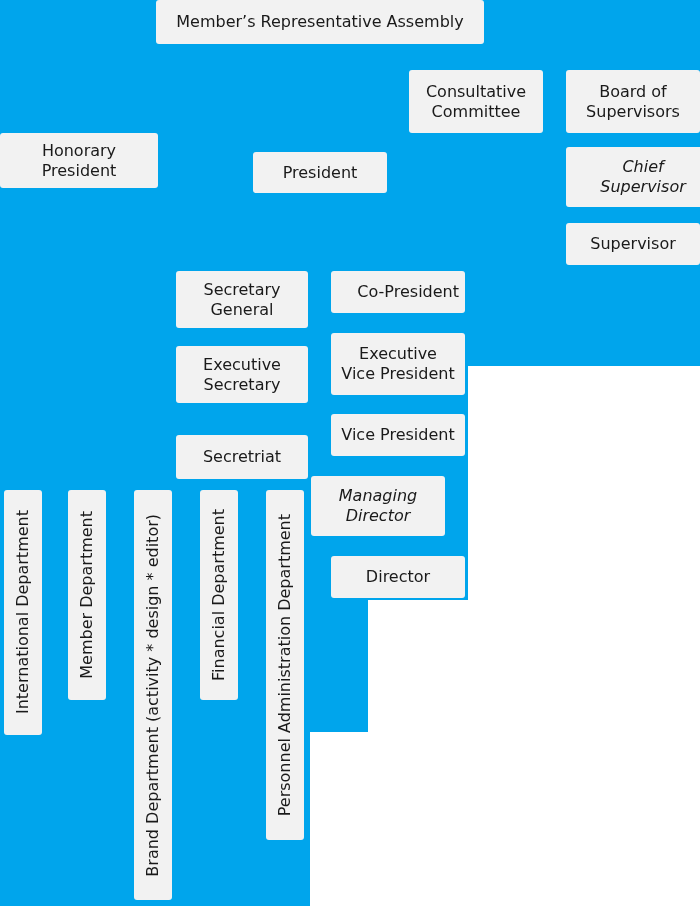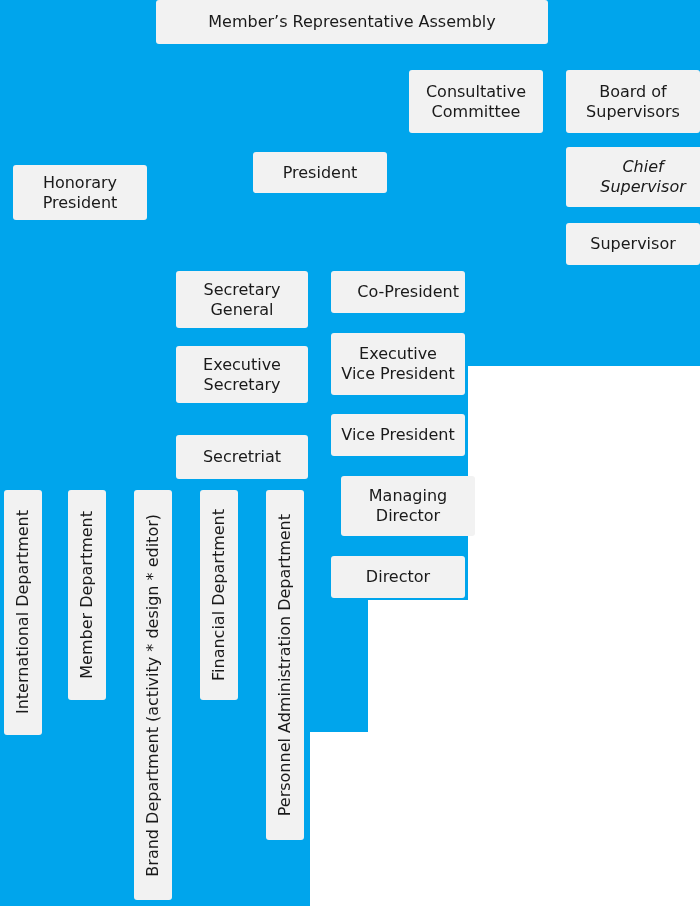--- a/index.html
+++ b/index.html
@@ -51,34 +51,34 @@
 </head>
 <body>
 
 <div id="canvas">
 
   <div class="bg-part" style="left:0px; top:0px; width:700px; height:366px;"></div>
   <div class="bg-part" style="left:0px; top:366px; width:468px; height:234px;"></div>
   <div class="bg-part" style="left:0px; top:600px; width:368px; height:132px;"></div>
   <div class="bg-part" style="left:0px; top:732px; width:310px; height:174px;"></div>
 
-  <div class="node" style="left:156px; top:0px; width:392px; height:44px;">
+  <div class="node" style="left:156px; top:0px; width:328px; height:44px;">
     <span class="htext">Member’s Representative Assembly</span>
   </div>
 
   <div class="node" style="left:409px; top:70px; width:134px; height:63px;align-items:center;">
     <span class="htext">Consultative
 Committee</span>
   </div>
   <div class="node" style="left:566px; top:70px; width:134px; height:63px;align-items:center;">
     <span class="htext">Board of
 Supervisors</span>
   </div>
 
-  <div class="node" style="left:13px; top:133px; width:134px; height:55px;margin-top:32px;">
+  <div class="node" style="left:0px; top:133px; width:158px; height:55px;">
     <span class="htext">Honorary
 President</span>
   </div>
   <div class="node" style="left:253px; top:152px; width:134px; height:41px;">
     <span class="htext">President</span>
   </div>
   <div class="node" style="left:566px; top:147px; width:154px; height:60px;font-style:italic;">
     <span class="htext">Chief
 Supervisor</span>
   </div>
@@ -104,21 +104,21 @@
 Vice President</span>
   </div>
 
   <div class="node" style="left:176px; top:421px; width:132px; height:44px;margin-top:14px;">
     <span class="htext">Secretriat</span>
   </div>
   <div class="node" style="left:331px; top:414px; width:134px; height:42px;">
     <span class="htext">Vice President</span>
   </div>
 
-  <div class="node" style="left:341px; top:476px; width:134px; height:60px;">
+  <div class="node" style="left:311px; top:476px; width:134px; height:60px;font-style:italic;">
     <span class="htext">Managing
 Director</span>
   </div>
 
   <div class="node" style="left:331px; top:556px; width:134px; height:42px;">
     <span class="htext">Director</span>
   </div>
 
   <div class="node vert" style="left:4px; top:490px; width:38px; height:245px;">
     <span class="vtext">International Department</span>

